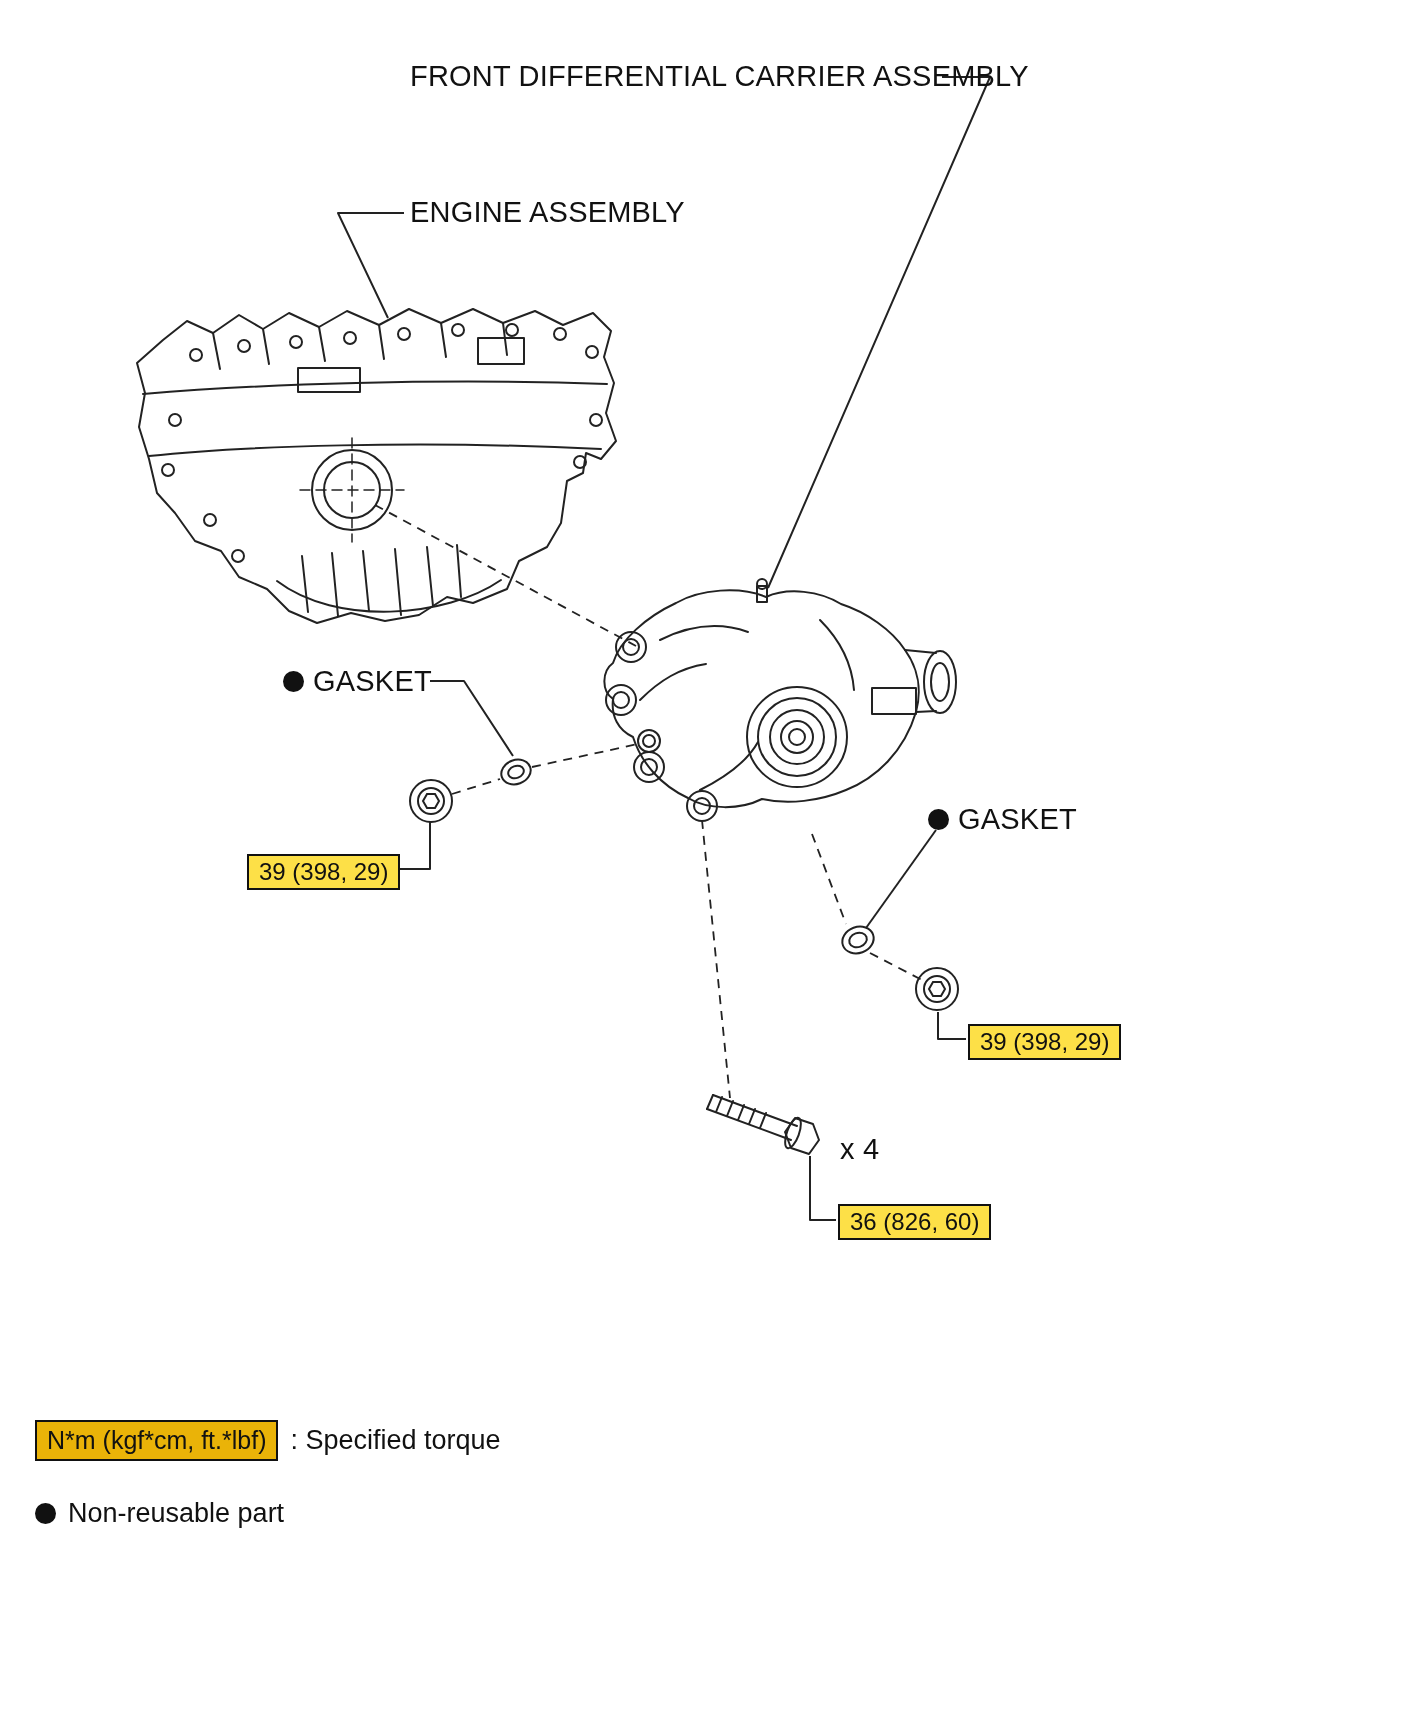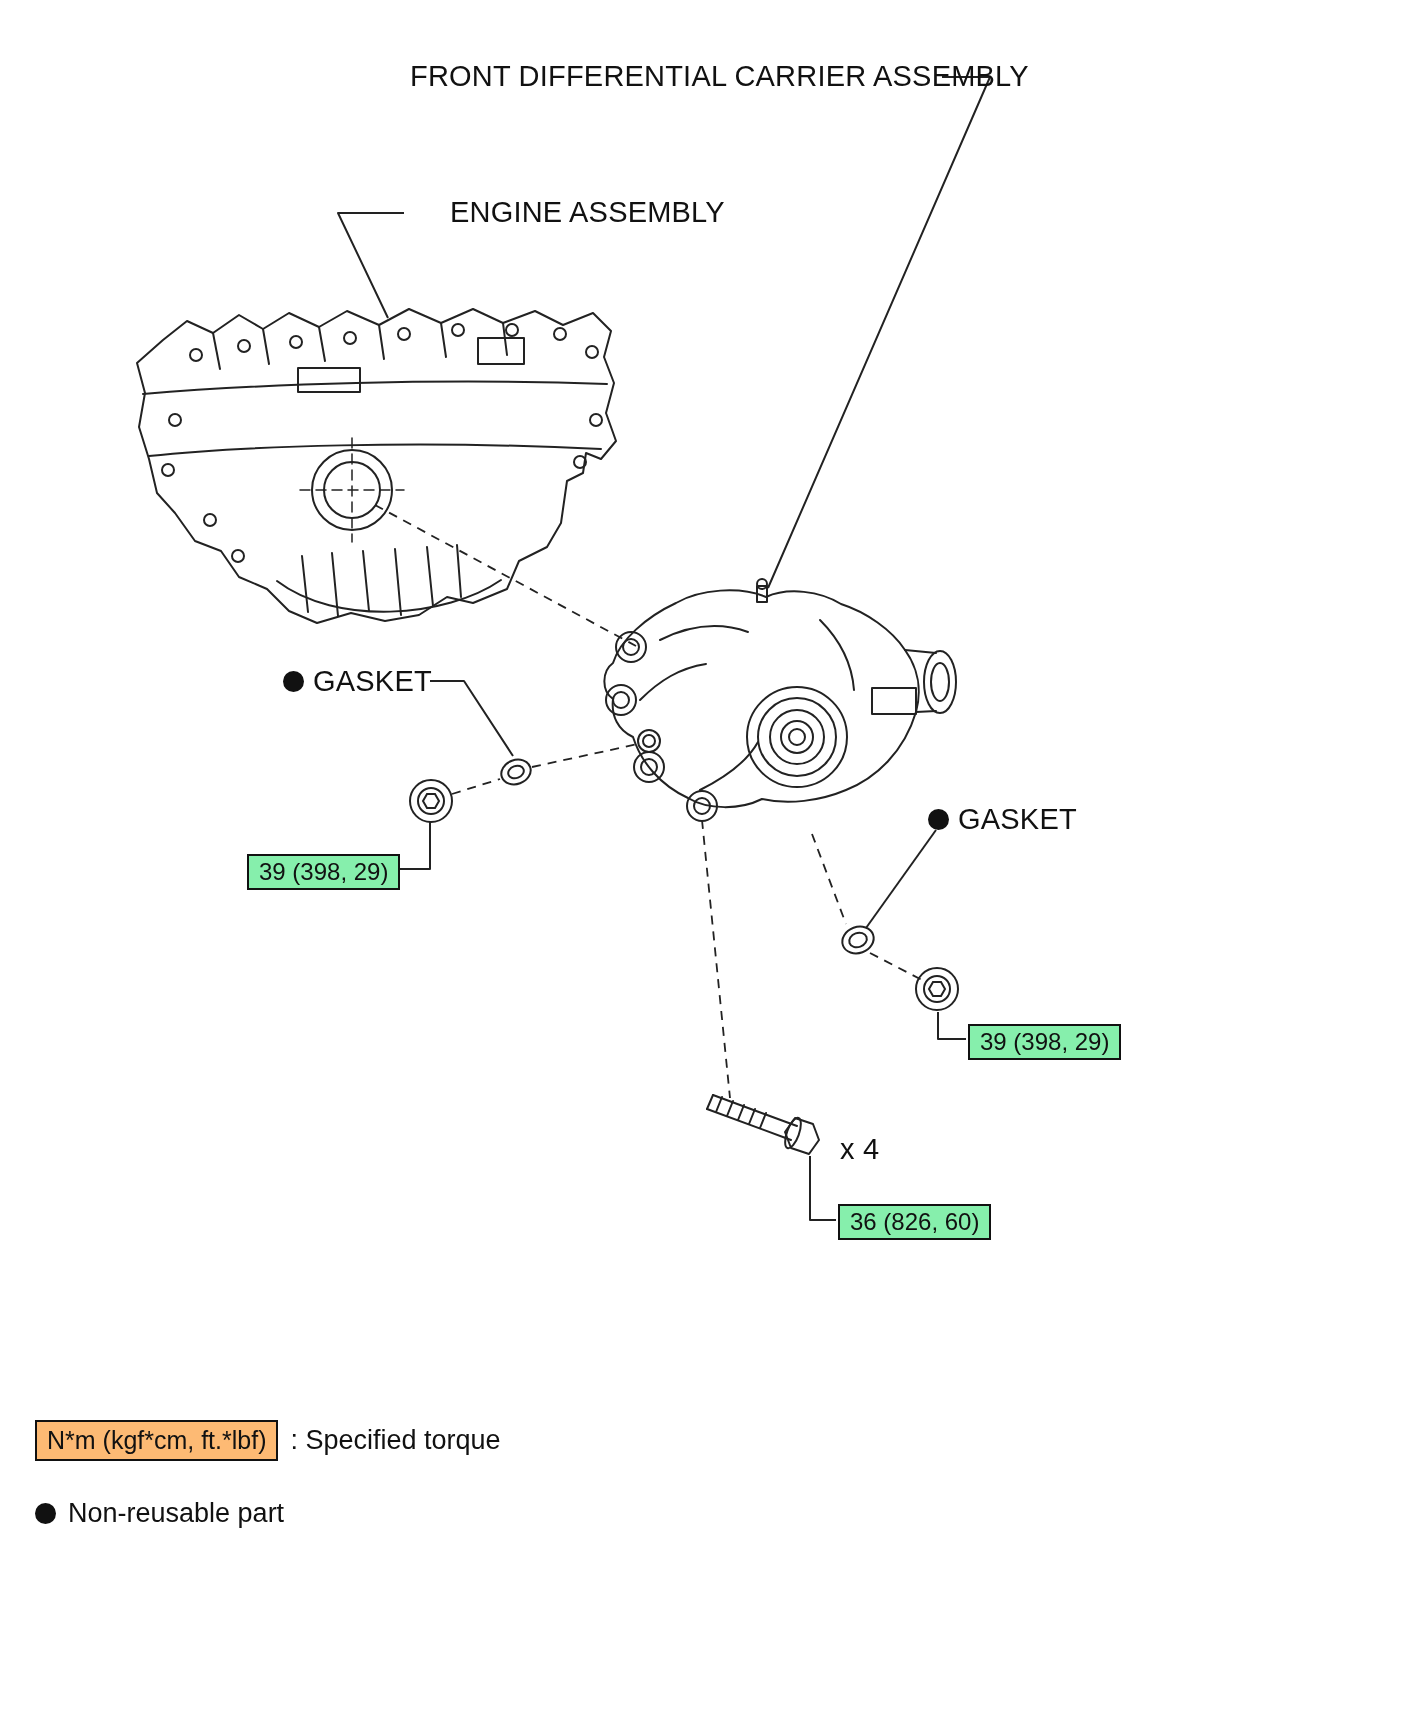--- a/index.html
+++ b/index.html
@@ -9,32 +9,32 @@
     font-family:"Liberation Sans", sans-serif;
     color:#111;
   }
   svg.art { position:absolute; left:0; top:0; }
   .lbl {
     position:absolute; font-size:29px; line-height:1.15;
     white-space:nowrap; color:#111; letter-spacing:0.2px;
   }
   .torque {
     position:absolute; font-size:24px; line-height:1;
-    border:2px solid #111; background:#86efac;
+    border:2px solid #111; background:#fde047;
     padding:4px 10px; white-space:nowrap; color:#111;
   }
   .row { position:absolute; display:flex; align-items:center; gap:9px; }
   .dot {
     width:21px; height:21px; border-radius:50%;
     background:#111; flex:0 0 auto; display:inline-block;
   }
   .legend-row { position:absolute; display:flex; align-items:center; gap:12px; font-size:27px; }
   .legend-box {
     border:2px solid #111; padding:4px 10px; font-size:25px;
-    background:#fdba74; white-space:nowrap;
+    background:#eab308; white-space:nowrap;
   }
 </style>
 </head>
 <body>
 
 <div class="page">
 
   <svg class="art" width="1408" height="1734" viewBox="0 0 1408 1734">
 
     <g stroke="#222" fill="none" stroke-width="2" stroke-linejoin="round" stroke-linecap="round">
@@ -156,21 +156,21 @@
       <path d="M452,794 L500,779"></path>
       <path d="M532,767 L638,744"></path>
       <path d="M702,820 L730,1098"></path>
       <path d="M812,834 L846,924"></path>
       <path d="M870,953 L922,980"></path>
     </g>
   </svg>
 
   <div class="lbl" style="left:410px; top:60px;">FRONT DIFFERENTIAL CARRIER ASSEMBLY</div>
 
-  <div class="lbl" style="left:410px; top:196px;margin-left:40px;">ENGINE ASSEMBLY</div>
+  <div class="lbl" style="left:410px; top:196px;">ENGINE ASSEMBLY</div>
 
   <div class="row" style="left:283px; top:665px;">
     <span class="dot"></span>
     <span class="lbl" style="position:static;">GASKET</span>
   </div>
 
   <div class="torque" style="left:247px; top:854px;">39 (398, 29)</div>
 
 
   <div class="row" style="left:928px; top:803px;">

